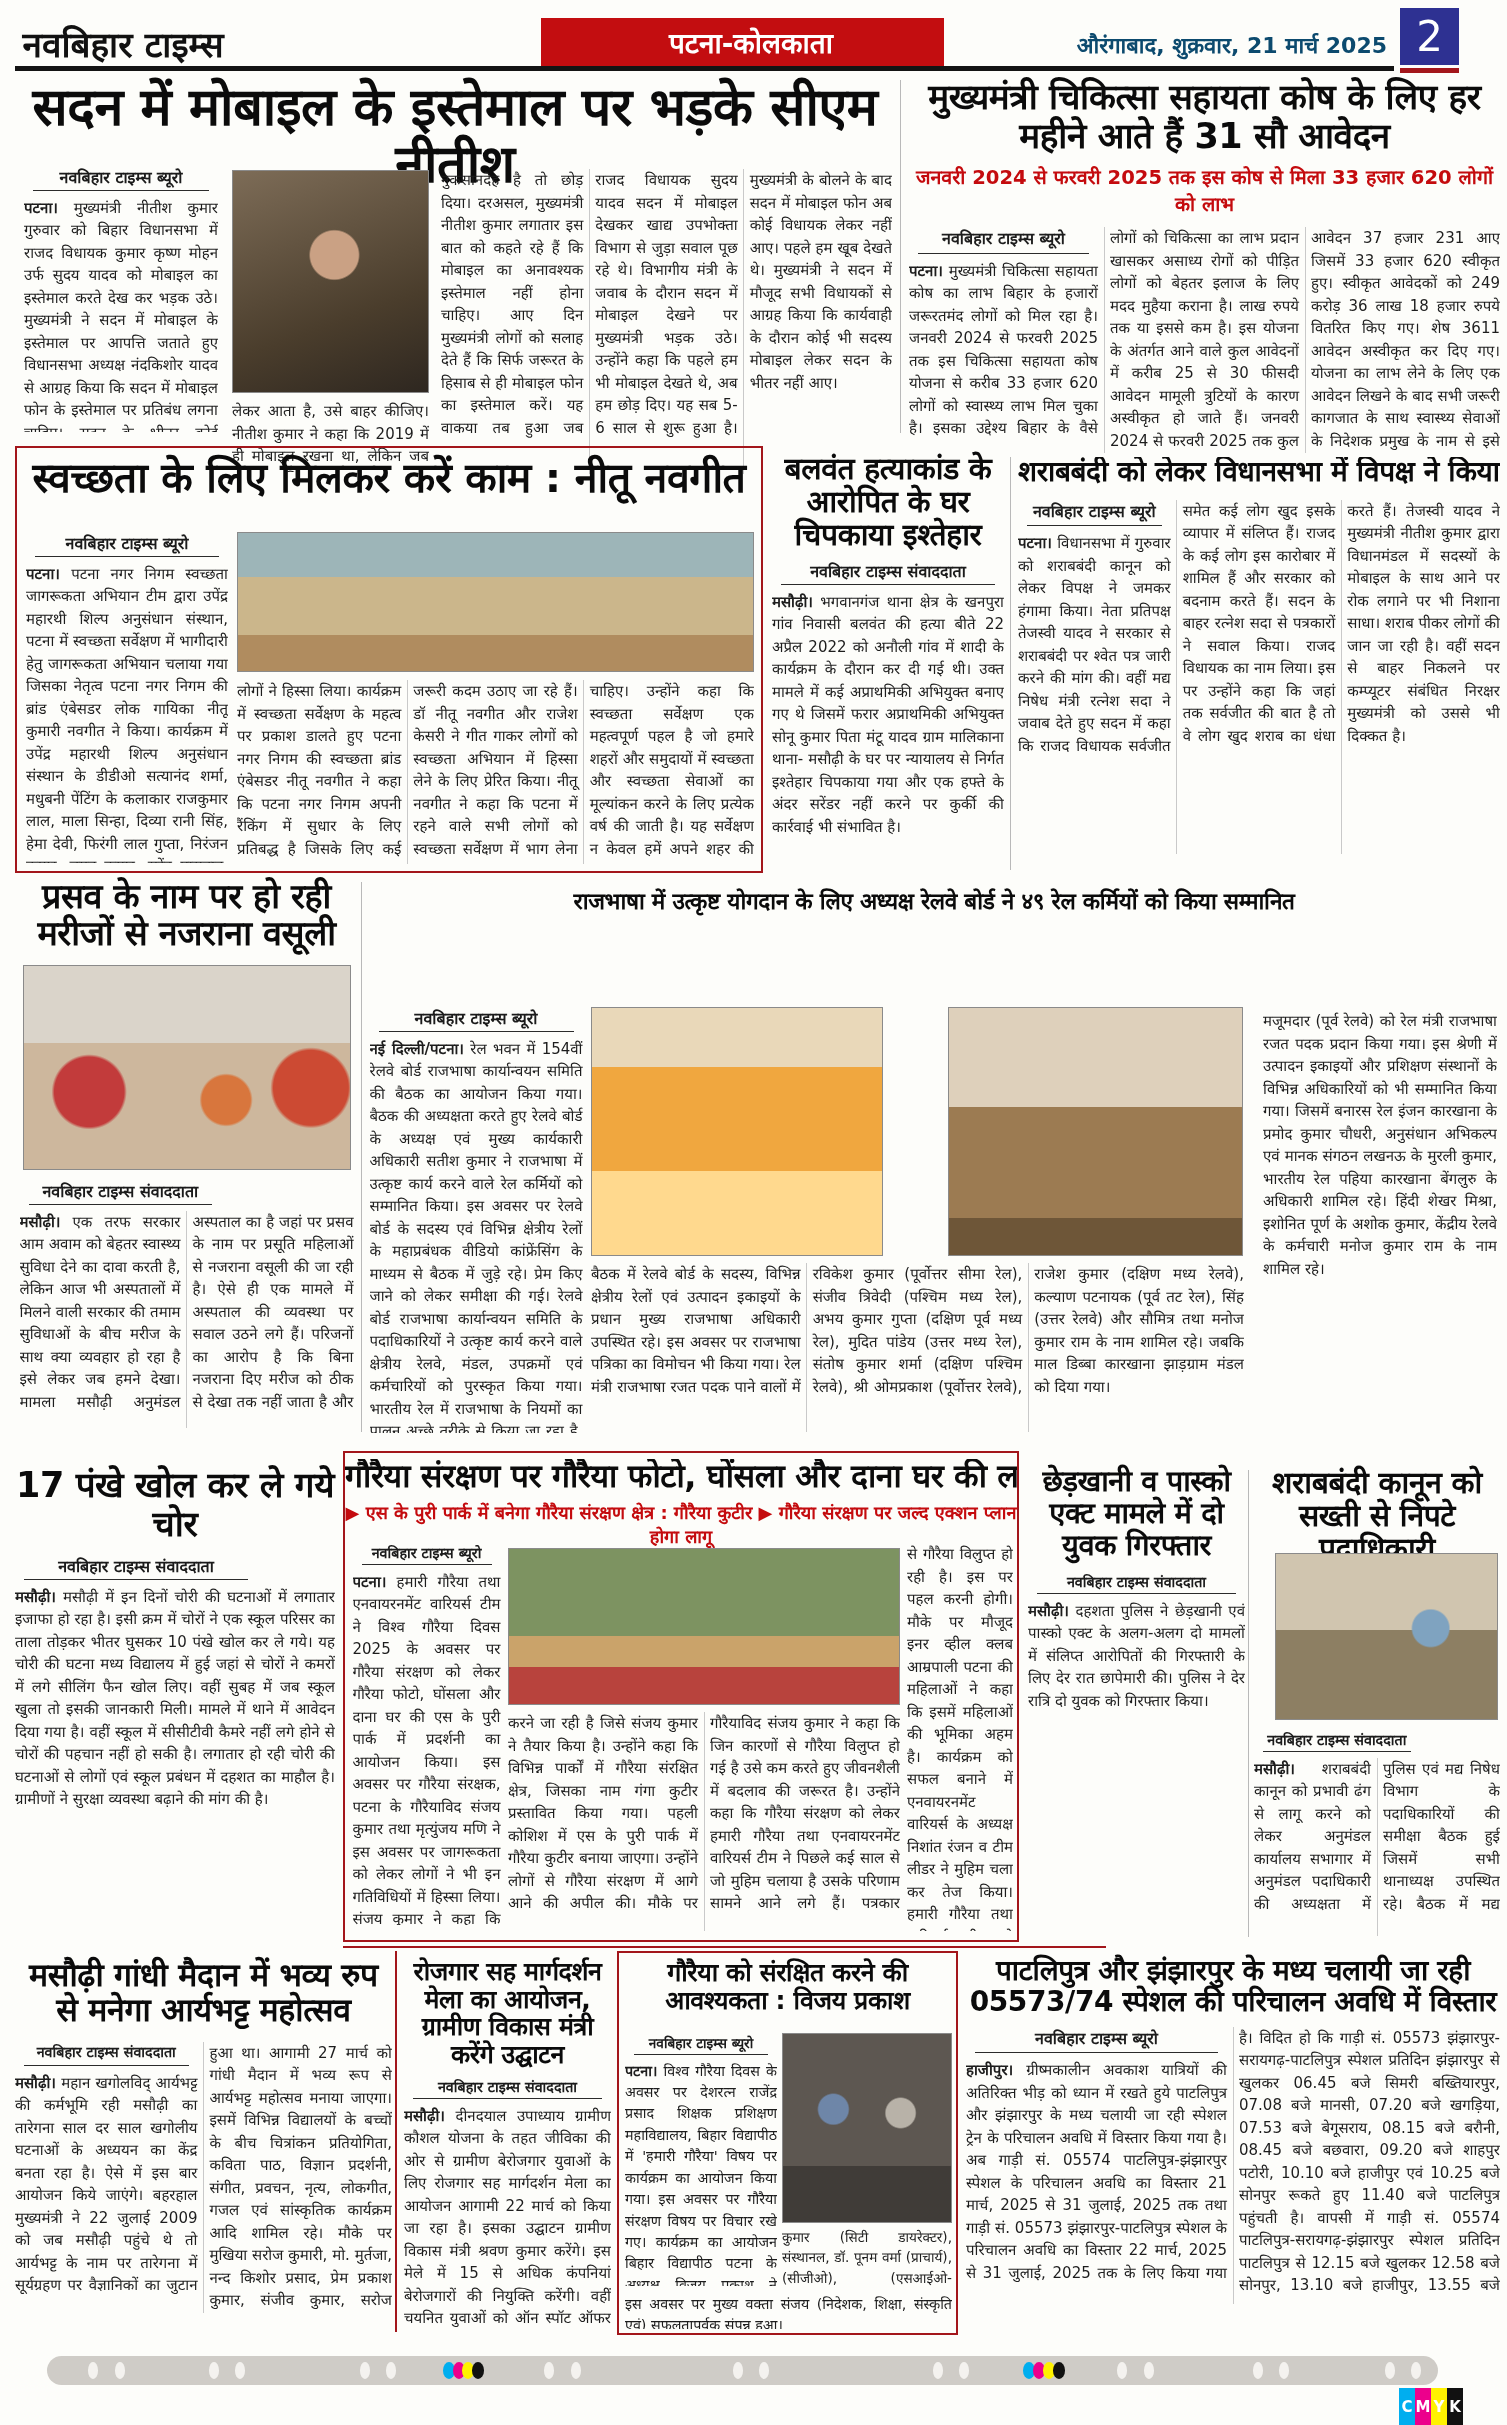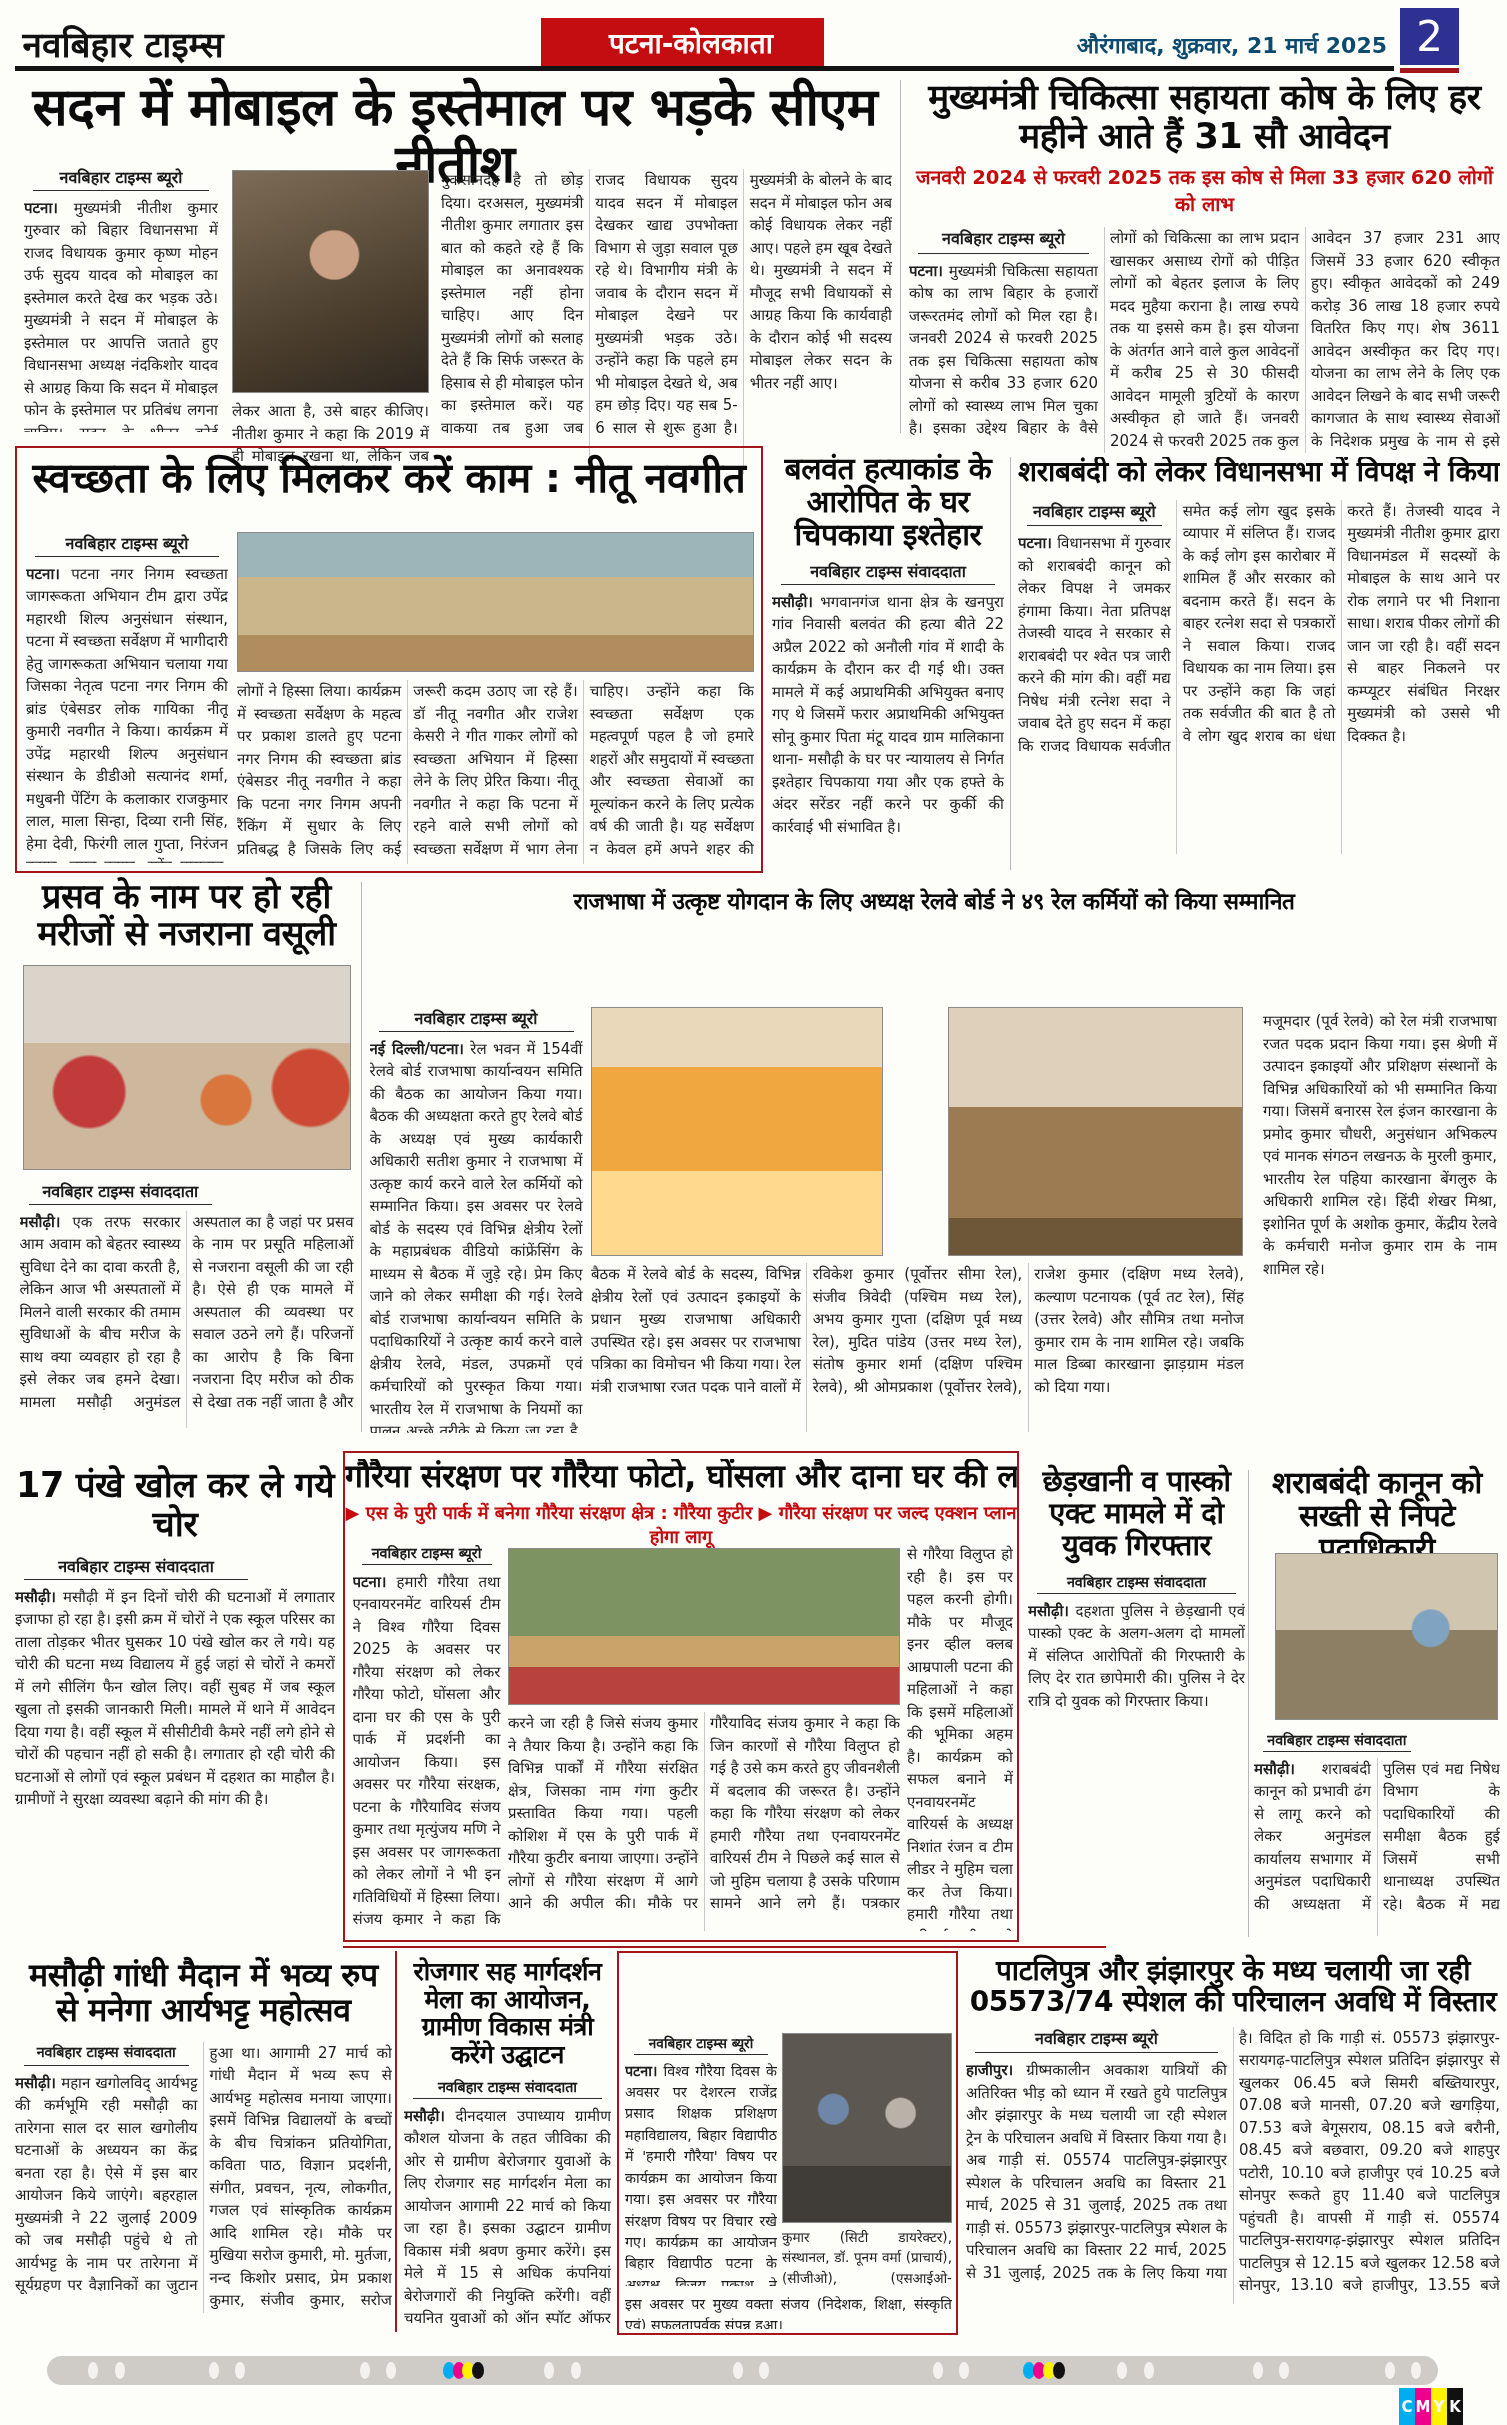--- a/index.html
+++ b/index.html
@@ -48,21 +48,21 @@
   .ph-stage  { background: radial-gradient(circle at 30% 40%, #6e86a8 0 9%, rgba(0,0,0,0) 10%),
                radial-gradient(circle at 70% 42%, #b8b2a8 0 9%, rgba(0,0,0,0) 10%),
                linear-gradient(180deg,#5d5751 0 70%,#403c38 70%); }
 </style>
 </head>
 <body>
 
 <div class="sheet">
 
   <div class="abs masthead" style="left:22.6px; top:19.6px;">नवबिहार टाइम्स</div>
-  <div class="abs edition-box" style="left:541px; top:18px; width:283px; height:48px;padding-left:17px;">
+  <div class="abs edition-box" style="left:541px; top:18px; width:403px; height:48px;padding-left:17px;">
     <span>पटना-कोलकाता</span>
   </div>
   <div class="abs date-line" style="left:1003px; top:29px; width:384px;">औरंगाबाद, शुक्रवार, 21 मार्च 2025</div>
   <div class="abs page-box" style="left:1400px; top:7.5px; width:59px; height:57px;">
     <span>2</span>
   </div>
   <div class="abs redline" style="left:1400px; top:68px; width:59px; height:4.5px;"></div>
   <div class="abs header-rule" style="left:15px; top:66px; width:1379px; height:5.3px;"></div>
 
   <div class="abs" style="left:15px; top:77px; width:880px; height:359px;">
@@ -192,20 +192,21 @@
 
   <div class="abs" style="left:404px; top:1958px; width:207px; height:374px;">
     <div class="hl" style="font-size:25px;">रोजगार सह मार्गदर्शन मेला का आयोजन, ग्रामीण विकास मंत्री करेंगे उद्घाटन</div>
     <div style="margin-top:9px;">
       <span class="byline" style="font-size:14.3px;">नवबिहार टाइम्स संवाददाता</span>
       <div class="body" style="height:226px;"><b class="dl">मसौढ़ी।</b> <span>दीनदयाल उपाध्याय ग्रामीण कौशल योजना के तहत जीविका की ओर से ग्रामीण बेरोजगार युवाओं के लिए रोजगार सह मार्गदर्शन मेला का आयोजन आगामी 22 मार्च को किया जा रहा है। इसका उद्घाटन ग्रामीण विकास मंत्री श्रवण कुमार करेंगे। इस मेले में 15 से अधिक कंपनियां बेरोजगारों की नियुक्ति करेंगी। वहीं चयनित युवाओं को ऑन स्पॉट ऑफर लेटर दिया जाएगा। यह मेला पूर्णत: नि:शुल्क है।</span></div>
     </div>
   </div>
 
   <div class="abs redbox" style="left:617px; top:1951px; width:341px; height:384px;">
+    <div class="hl" style="font-size:25px; margin-top:6px;">गौरैया को संरक्षित करने की आवश्यकता : विजय प्रकाश</div>
     <div class="abs" style="left:6px; top:80px; width:152px; height:256px;">
       <span class="byline" style="font-size:13.6px;">नवबिहार टाइम्स ब्यूरो</span>
       <div class="body" style="font-size:14.3px; height:225px;"><b class="dl">पटना।</b> <span>विश्व गौरैया दिवस के अवसर पर देशरत्न राजेंद्र प्रसाद शिक्षक प्रशिक्षण महाविद्यालय, बिहार विद्यापीठ में 'हमारी गौरैया' विषय पर कार्यक्रम का आयोजन किया गया। इस अवसर पर गौरैया संरक्षण विषय पर विचार रखे गए। कार्यक्रम का आयोजन बिहार विद्यापीठ पटना के अध्यक्ष विजय प्रकाश ने किया। कार्यक्रम की शुरुआत 2018 से चली आ रही 'हमारी गौरैया' मुहिम की चर्चा से हुई।</span></div>
     </div>
     <div class="abs photo ph-stage" style="left:163px; top:80px; width:170px; height:190px;"></div>
     <div class="abs body" style="left:163px; top:274px; width:170px; height:63px; font-size:13.6px;">कुमार (सिटी डायरेक्टर), संस्थानल, डॉ. पूनम वर्मा (प्राचार्य), (सीजीओ), (एसआईओ-बीओपीसी), अध्यक्षता चौधरी (निदेशक, एनजीओ) एवं शिक्षक प्रशिक्षु उपस्थित रहे।</div>
     <div class="abs body" style="left:6px; top:341px; width:327px; height:35px; font-size:14.3px;">इस अवसर पर मुख्य वक्ता संजय (निदेशक, शिक्षा, संस्कृति एवं) सफलतापूर्वक संपन्न हुआ।</div>
   </div>
 
   <div class="abs" style="left:966px; top:1956px; width:534px; height:377px;">

